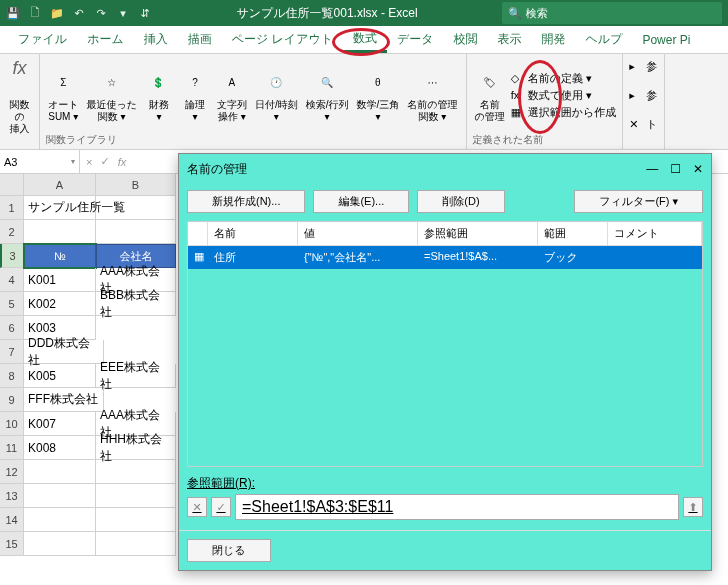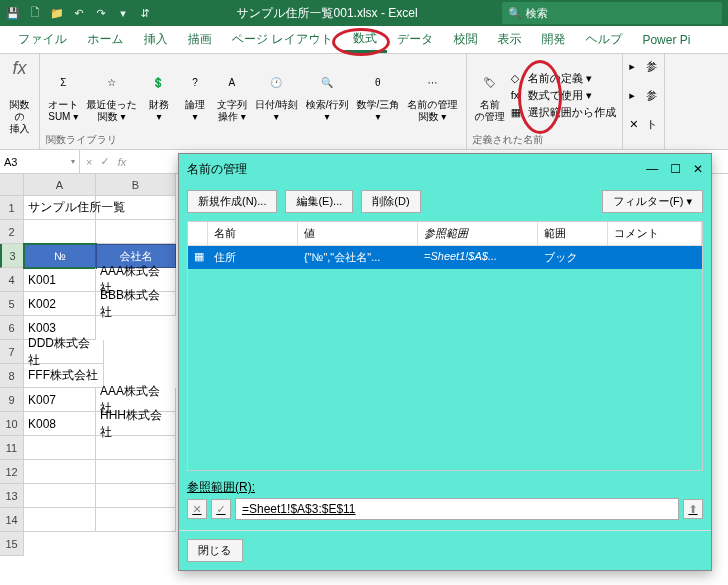--- a/index.html
+++ b/index.html
@@ -47,36 +47,36 @@
 .grid-body { display: flex; flex-direction: column; }
 .grid-row { display: flex; }
 .data-hdr-cell { background: #4472c4; color: #fff; border: 1px solid #2f528f; justify-content: center; font-size: 11px; }
 .sel-cell { outline: 2px solid #217346; outline-offset: -1px; }
 
 
 .dialog { position: absolute; left: 178px; top: 153px; width: 534px; height: 418px; background: #5eead4; border: 1px solid #888; box-shadow: 0 4px 12px rgba(0,0,0,.3); display: flex; flex-direction: column; font-size: 12px; }
 .dlg-title { height: 30px; display: flex; align-items: center; padding: 0 8px; justify-content: space-between; }
 .dlg-title-btns { display: flex; gap: 12px; }
 .dlg-toolbar { padding: 6px 8px; display: flex; gap: 8px; align-items: center; }
-.dlg-btn { border: 1px solid #aaa; background: #f5f5f5; padding: 3px 10px; font-size: 11px; cursor: pointer; }
+.dlg-btn { border: 1px solid #aaa; background: #f5f5f5; padding: 3px 24px; font-size: 11px; cursor: pointer; }
 .dlg-btn.filter { margin-left: auto; }
 .dlg-list { flex: 1; margin: 2px 8px; border: 1px solid #ccc; display: flex; flex-direction: column; }
 .dlg-list-hdr { display: flex; background: #fff; border-bottom: 1px solid #ddd; font-size: 11px; }
 .dlg-list-hdr > div { padding: 4px 6px; border-right: 1px solid #ddd; }
 .dlg-list-row { display: flex; background: #0078d4; color: #fff; font-size: 11px; }
 .dlg-list-row > div { padding: 4px 6px; overflow: hidden; white-space: nowrap; }
 .lc-icon { width: 20px; }
 .lc-name { width: 90px; }
 .lc-val { width: 120px; }
-.lc-ref { width: 120px; font-style: italic; }
+.lc-ref { width: 120px; }
 .lc-scope { width: 70px; font-family: Liberation Serif, serif; }
 .lc-cmt { flex: 1; }
 .dlg-ref-area { padding: 6px 8px; text-decoration: underline; }
 .dlg-ref-input-row { display: flex; gap: 4px; margin-top: 2px; align-items: center; }
-.ref-input { flex: 1; border: 1px solid #aaa; padding: 3px 6px; font-size: 12px; }
+.ref-input { flex: 1; border: 1px solid #aaa; padding: 3px 6px; font-size: 16px; }
 .small-btn { width: 20px; height: 20px; border: 1px solid #aaa; background: #f5f5f5; display: flex; align-items: center; justify-content: center; font-size: 11px; color: #888; cursor: pointer; }
 .dlg-footer { padding: 8px; display: flex; justify-content: flex-start; border-top: 1px solid #ddd; margin-top: 4px; }
 .circle2 { position: absolute; border: 3px solid #d02030; border-radius: 50%; pointer-events: none; }
 </style>
 </head>
 <body>
 
 <div class="titlebar">
   <div class="qat">
     <span class="qat-icon">💾</span>
@@ -248,20 +248,24 @@
         <div class="cell col-A">K002</div>
         <div class="cell col-B">BBB株式会社</div>
       </div>
     <div class="grid-row">
         <div class="cell col-A">K003</div>
       </div>
     <div class="grid-row">
         <div class="cell col-B">DDD株式会社</div>
       </div>
     <div class="grid-row">
+        <div class="cell col-A">K005</div>
+        <div class="cell col-B">EEE株式会社</div>
+      </div>
+    <div class="grid-row">
         <div class="cell col-B">FFF株式会社</div>
       </div>
     <div class="grid-row">
         <div class="cell col-A">K007</div>
         <div class="cell col-B">AAA株式会社</div>
       </div>
     <div class="grid-row">
         <div class="cell col-A">K008</div>
         <div class="cell col-B">HHH株式会社</div>
       </div>

